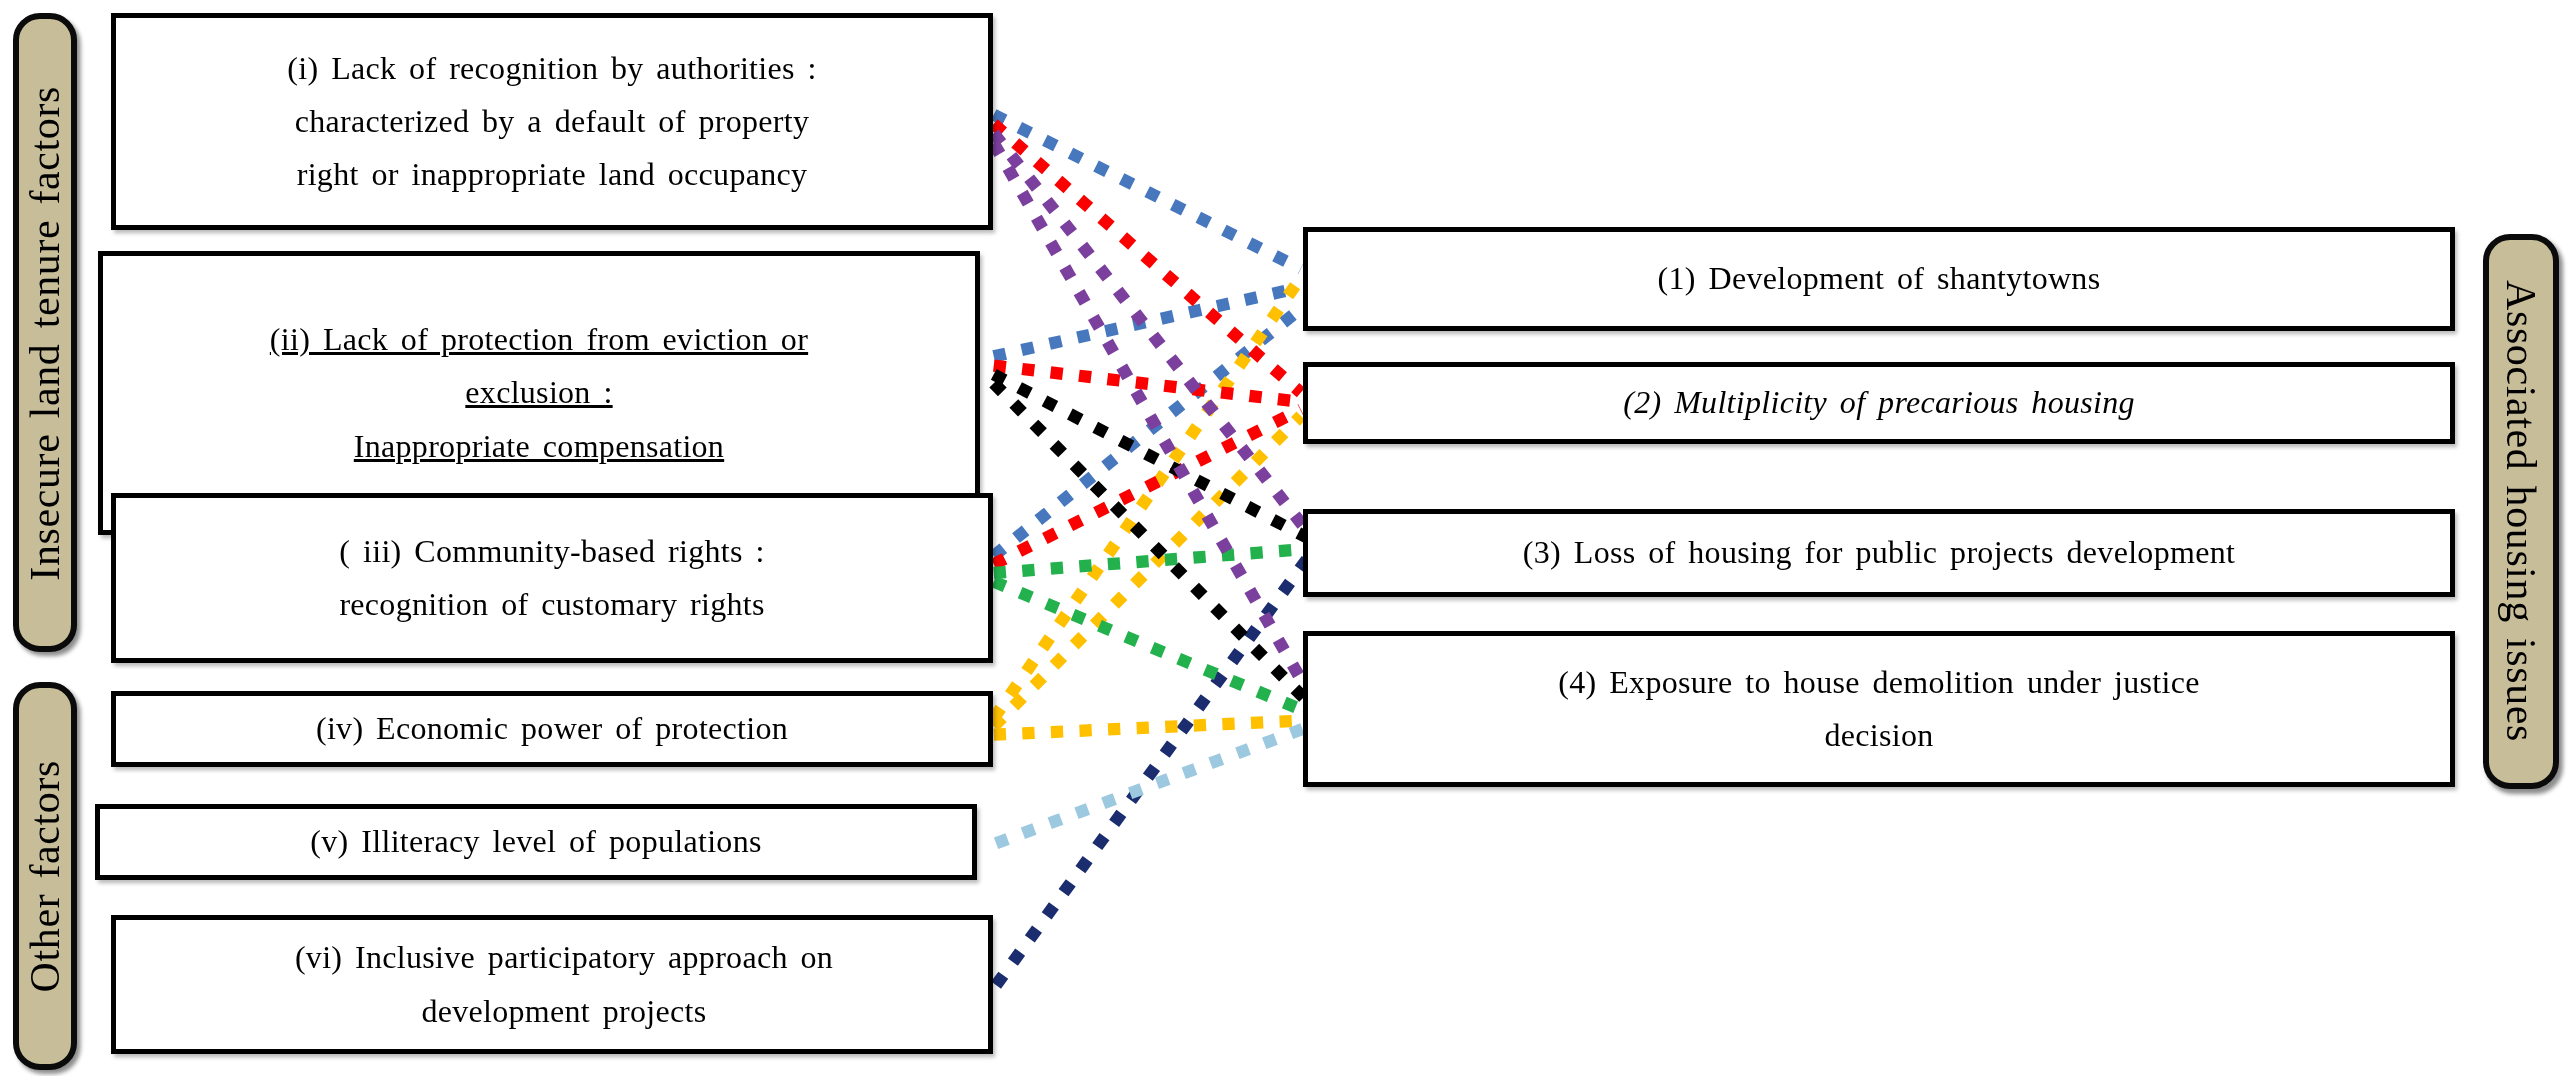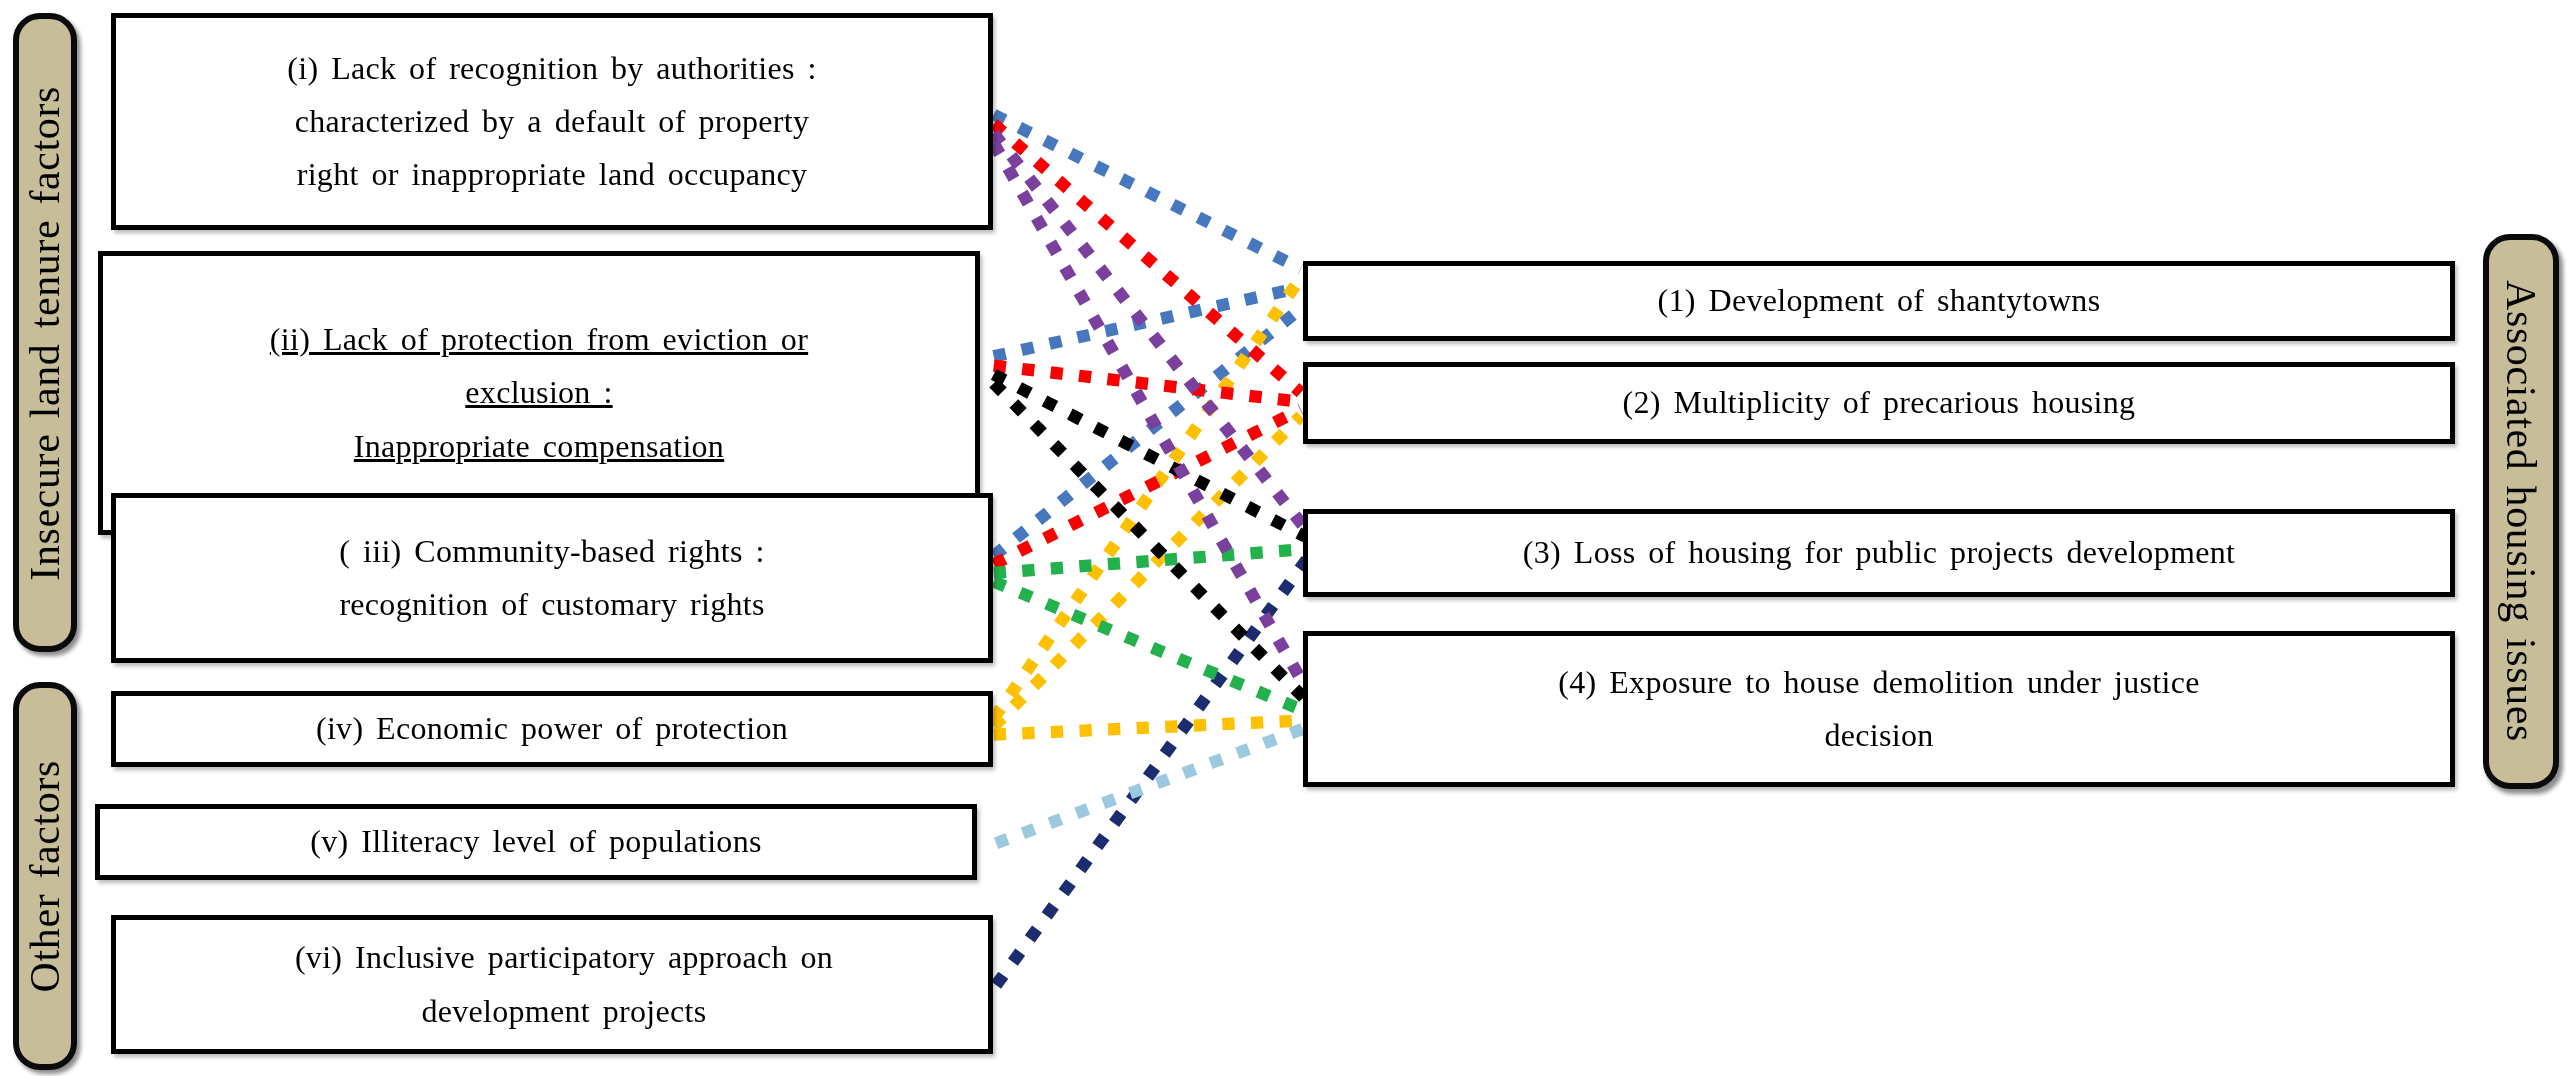--- a/index.html
+++ b/index.html
@@ -28,22 +28,22 @@
   .tab.left-side .vtxt{writing-mode:vertical-rl;transform:rotate(180deg);}
   .tab.right-side .vtxt{writing-mode:vertical-rl;}
   
   #factor-i  {left:111px;top:13.4px;  width:882px;height:217px;}
   #factor-ii {left:98px;top:251px; width:882px;height:284px;text-decoration:underline;}
   #factor-iii{left:111px;top:493px; width:882px;height:170px;text-align:right;}
   #factor-iv {left:111px;top:691px;width:882px;height:76px;}
   #factor-v  {left:95px;top:804px;width:882px;height:76px;justify-content:center;}
   #factor-vi {left:111px;top:915px;width:882px;height:139px;padding-left:24px;}
   
-  #issue-1{left:1303px;top:261px; width:1152px;height:80px;}
-  #issue-2{left:1303px;top:362px; width:1152px;height:82px;}
+  #issue-1{left:1303px;top:227px; width:1152px;height:104px;}
+  #issue-2{left:1303px;top:362px; width:1152px;height:82px;font-style:italic;}
   #issue-3{left:1303px;top:509px; width:1152px;height:88px;}
   #issue-4{left:1303px;top:631px;width:1152px;height:156px;}
   
   #tab-insecure{left:13.4px;top:13.4px;  width:64px;height:639px;}
   #tab-other   {left:13.4px;top:682px;width:64px;height:388px;}
   #tab-issues  {left:2483px;top:234px;width:76px;height:555px;}
 </style>
 </head>
 <body>
 

